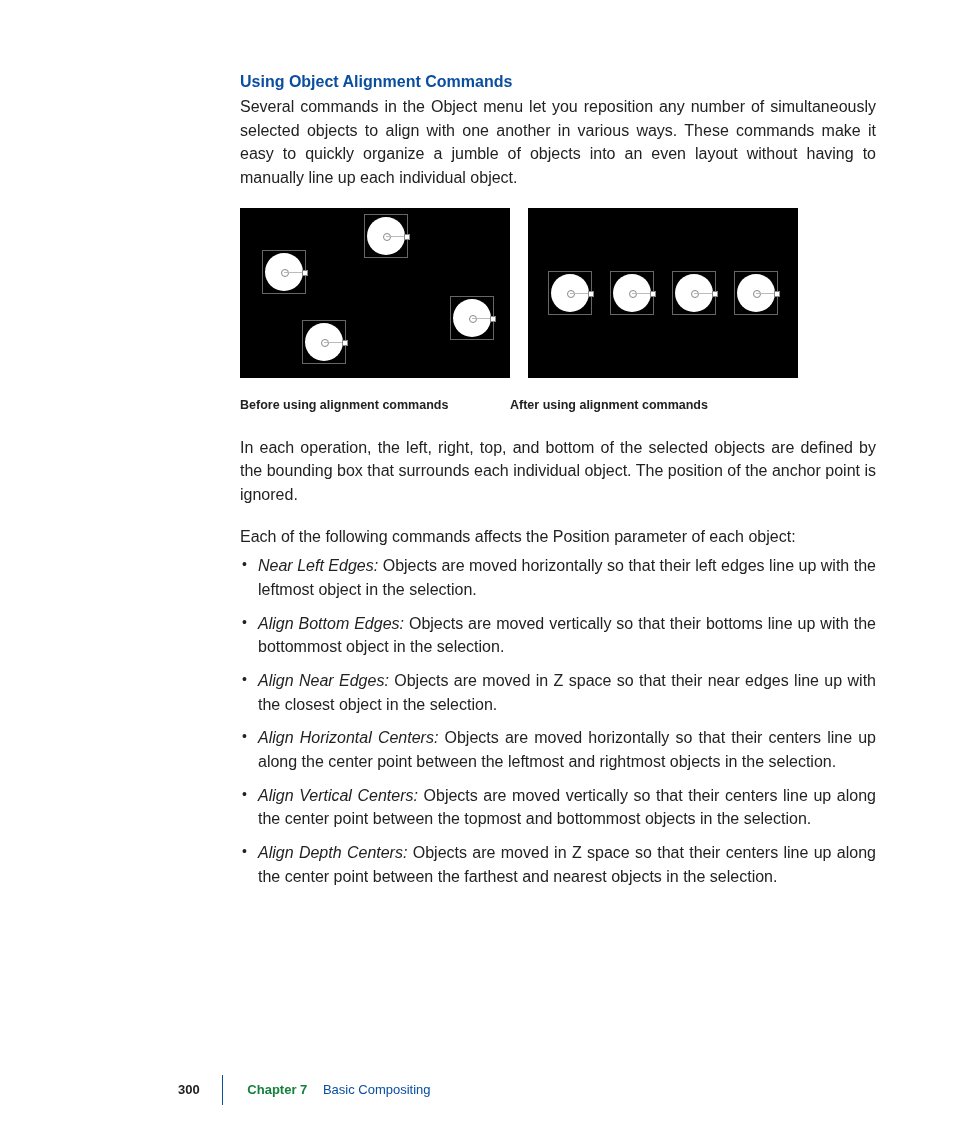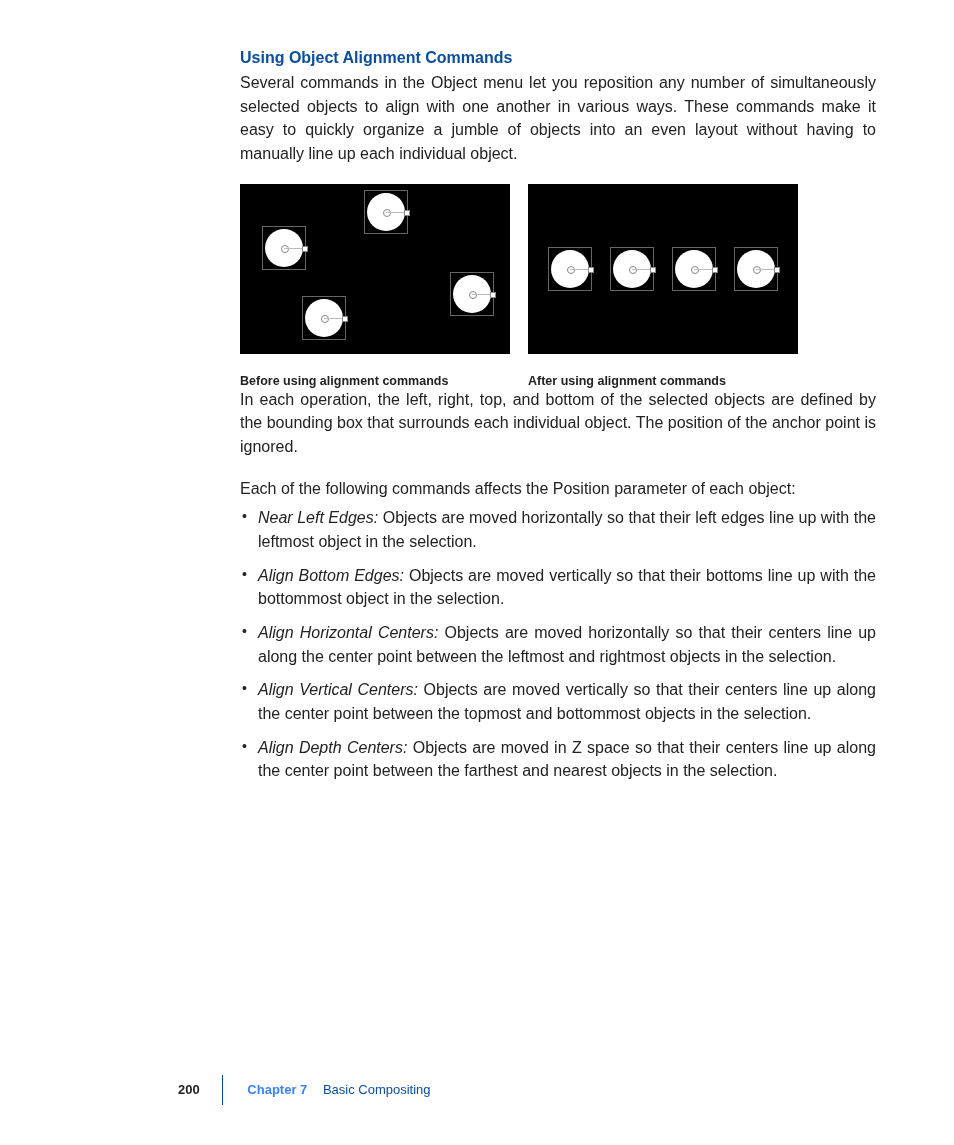--- a/index.html
+++ b/index.html
@@ -6,21 +6,21 @@
     margin: 0;
     padding: 0;
     background: #fff;
     font-family: "Myriad Pro", "Segoe UI", "Helvetica Neue", Arial, sans-serif;
     color: #222;
     width: 954px;
     height: 1145px;
     position: relative;
   }
   .page {
-    padding: 49px 78px 0 240px;
+    padding: 73px 78px 0 240px;
   }
   h3.section-title {
     color: #0a4ea0;
     font-weight: 700;
     font-size: 16px;
     margin: 0 0 4px 0;
   }
   p.body {
     font-size: 16px;
     line-height: 1.48;
@@ -76,21 +76,21 @@
   .obj .handle-dot {
     position: absolute;
     left: calc(50% + 18px); top: 50%;
     width: 4px; height: 4px;
     margin-top: -2px;
     border: 1px solid #888;
     background: #fff;
   }
   .caption-row {
     display: flex;
-    gap: 18px;
+    margin-bottom: 24px;
   }
   .caption {
     width: 270px;
     font-size: 12.5px;
     font-weight: 700;
     color: #222;
     padding-top: 10px;
   }
   ul.cmds {
     list-style: none;
@@ -124,21 +124,21 @@
     font-size: 13px;
     box-sizing: border-box;
   }
   .footer .pageno {
     font-weight: 700;
     color: #222;
     margin-right: 44px;
   }
   .footer .chapter {
     font-weight: 700;
-    color: #3b82f6;
+    color: #15803d;
   }
   .footer .chapter-title {
     color: #0a4ea0;
     font-weight: 400;
     margin-left: 12px;
   }
   .side-rule {
     position: absolute;
     left: 222px;
     bottom: 40px;
@@ -225,24 +225,25 @@
     <div class="caption">Before using alignment commands</div>
     <div class="caption">After using alignment commands</div>
   </div>
 
   <p class="body">In each operation, the left, right, top, and bottom of the selected objects are defined by the bounding box that surrounds each individual object. The position of the anchor point is ignored.</p>
   <p class="body" style="margin-bottom:6px;">Each of the following commands affects the Position parameter of each object:</p>
 
   <ul class="cmds">
     <li><span class="term">Near Left Edges:</span><span>  Objects are moved horizontally so that their left edges line up with the leftmost object in the selection.</span></li>
     <li><span class="term">Align Bottom Edges:</span><span>  Objects are moved vertically so that their bottoms line up with the bottommost object in the selection.</span></li>
+    <li><span class="term">Align Near Edges:</span><span>  Objects are moved in Z space so that their near edges line up with the closest object in the selection.</span></li>
     <li><span class="term">Align Horizontal Centers:</span><span>  Objects are moved horizontally so that their centers line up along the center point between the leftmost and rightmost objects in the selection.</span></li>
     <li><span class="term">Align Vertical Centers:</span><span>  Objects are moved vertically so that their centers line up along the center point between the topmost and bottommost objects in the selection.</span></li>
     <li><span class="term">Align Depth Centers:</span><span>  Objects are moved in Z space so that their centers line up along the center point between the farthest and nearest objects in the selection.</span></li>
   </ul>
 </div>
 
 <div class="side-rule"></div>
 <div class="footer">
-  <span class="pageno">200</span>
+  <span class="pageno">300</span>
   <span class="chapter">Chapter 7</span>
   <span class="chapter-title">Basic Compositing</span>
 </div>
 
 </body></html>

